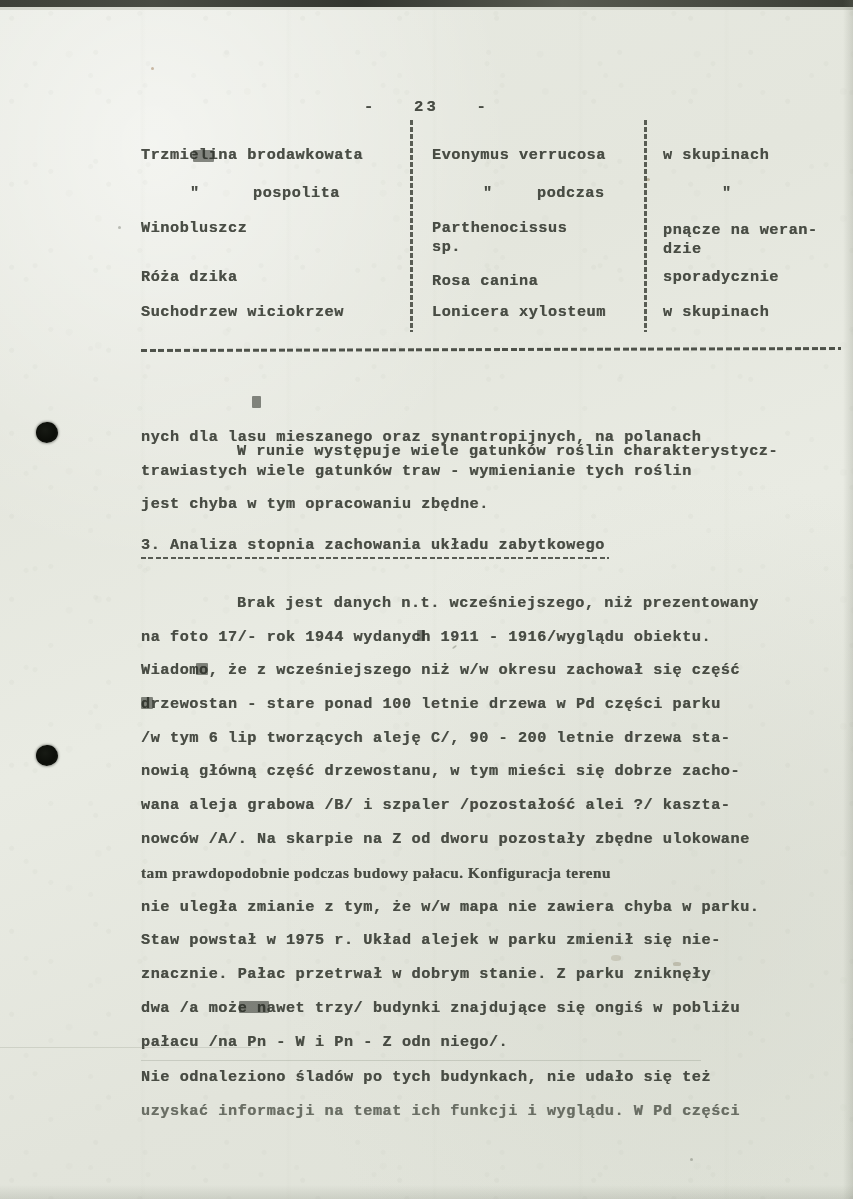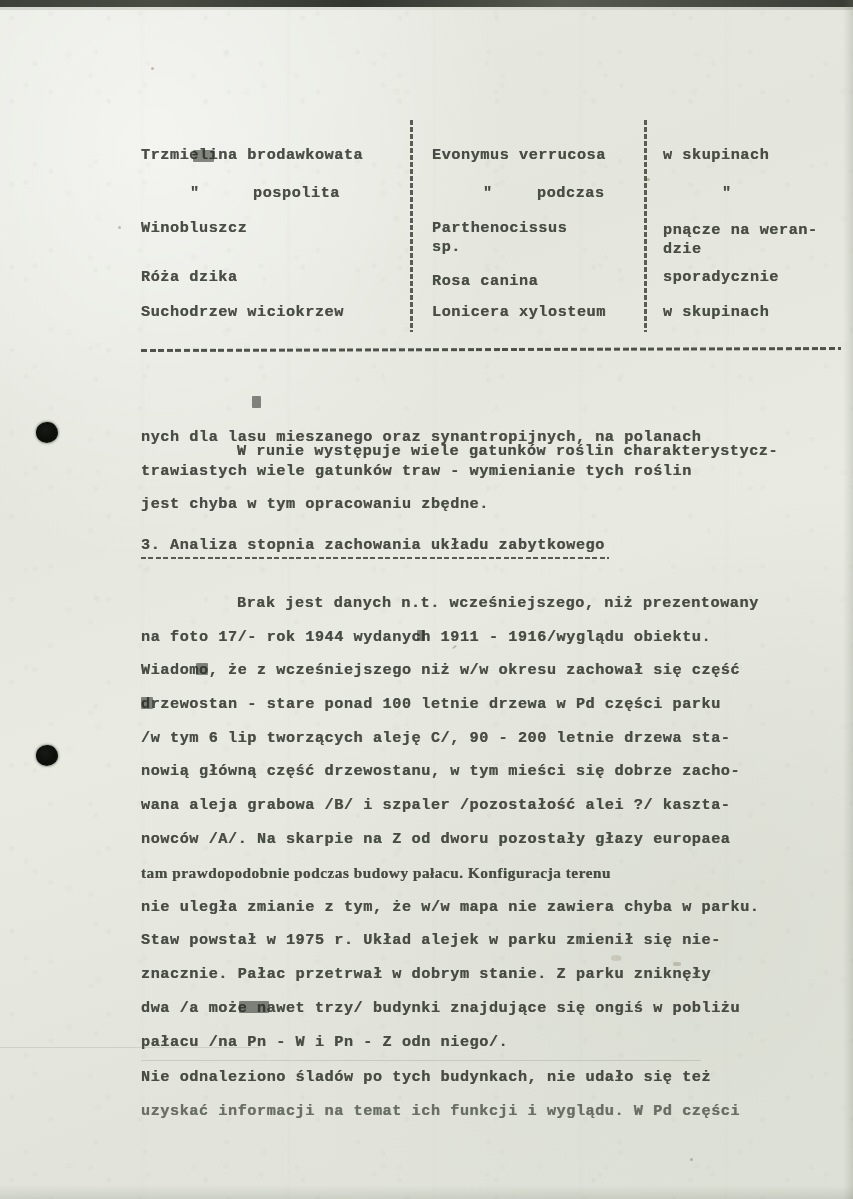--- a/index.html
+++ b/index.html
@@ -196,20 +196,21 @@
   <div class="hole" style="left:36px;  top:745px;"></div>
 
   <div class="speck" style="left:151px; top:67px;  width:3px; height:3px; background:rgba(150,110,70,.45);"></div>
   <div class="speck" style="left:118px; top:226px; width:3px; height:3px;"></div>
   <div class="speck" style="left:646px; top:178px; width:4px; height:3px; background:rgba(140,120,80,.45);"></div>
   <div class="speck" style="left:690px; top:1158px; width:3px; height:3px;"></div>
   <div class="speck" style="left:452px; top:646px; width:5px; height:2px; transform:rotate(-35deg);"></div>
   <div class="speck" style="left:673px; top:962px; width:8px; height:4px; border-radius:40%; background:rgba(120,108,78,.30);"></div>
   <div class="speck" style="left:611px; top:955px; width:10px; height:6px; border-radius:45%; background:rgba(130,118,88,.22);"></div>
 
+  <div class="tw" id="pagenum">-   23   -</div>
 
   <div id="table-block">
 
     <div class="vrule" style="left:410px; top:120px; height:212px;"></div>
     <div class="vrule" style="left:644px; top:120px; height:212px;"></div>
 
     <div class="tbl-row">
       <div class="tw cell" style="left:141px; top:146px;">Trzmielina brodawkowata</div>
       <div class="overtype" style="left:193px; top:150px; width:21px; height:12px;"></div>
       <div class="tw cell" style="left:432px; top:146px;">Evonymus verrucosa</div>
@@ -261,21 +262,21 @@
   <div class="heading-underline" style="left:141px; top:557px; width:468px;"></div>
 
   <div>
     <div class="tw" style="left:237px; top:594px;">Brak jest danych n.t. wcześniejszego, niż prezentowany</div>
     <div class="tw" style="left:141px; top:628px;">na foto 17/- rok 1944 wydanych 1911 - 1916/wyglądu obiektu.</div>
     <div class="tw" style="left:141px; top:661px;">Wiadomo, że z wcześniejszego niż w/w okresu zachował się część</div>
     <div class="tw" style="left:141px; top:695px;">drzewostan - stare ponad 100 letnie drzewa w Pd części parku</div>
     <div class="tw" style="left:141px; top:729px;">/w tym 6 lip tworzących aleję C/, 90 - 200 letnie drzewa sta-</div>
     <div class="tw" style="left:141px; top:762px;">nowią główną część drzewostanu, w tym mieści się dobrze zacho-</div>
     <div class="tw" style="left:141px; top:796px;">wana aleja grabowa /B/ i szpaler /pozostałość alei ?/ kaszta-</div>
-    <div class="tw" style="left:141px; top:830px;">nowców /A/. Na skarpie na Z od dworu pozostały głazy europaea</div>
+    <div class="tw" style="left:141px; top:830px;">nowców /A/. Na skarpie na Z od dworu pozostały zbędne ulokowane</div>
     <div class="tw" style="left:141px; top:864px;font-family:Liberation Serif, serif;">tam prawdopodobnie podczas budowy pałacu. Konfiguracja terenu</div>
     <div class="tw" style="left:141px; top:898px;">nie uległa zmianie z tym, że w/w mapa nie zawiera chyba w parku.</div>
     <div class="tw" style="left:141px; top:931px;">Staw powstał w 1975 r. Układ alejek w parku zmienił się nie-</div>
     <div class="tw" style="left:141px; top:965px;">znacznie. Pałac przetrwał w dobrym stanie. Z parku zniknęły</div>
     <div class="tw" style="left:141px; top:999px;">dwa /a może nawet trzy/ budynki znajdujące się ongiś w pobliżu</div>
     <div class="tw" style="left:141px; top:1033px;">pałacu /na Pn - W i Pn - Z odn niego/.</div>
     <div class="tw" style="left:141px; top:1068px;">Nie odnaleziono śladów po tych budynkach, nie udało się też</div>
     <div class="tw light" style="left:141px; top:1102px;">uzyskać informacji na temat ich funkcji i wyglądu. W Pd części</div>
   </div>
 

